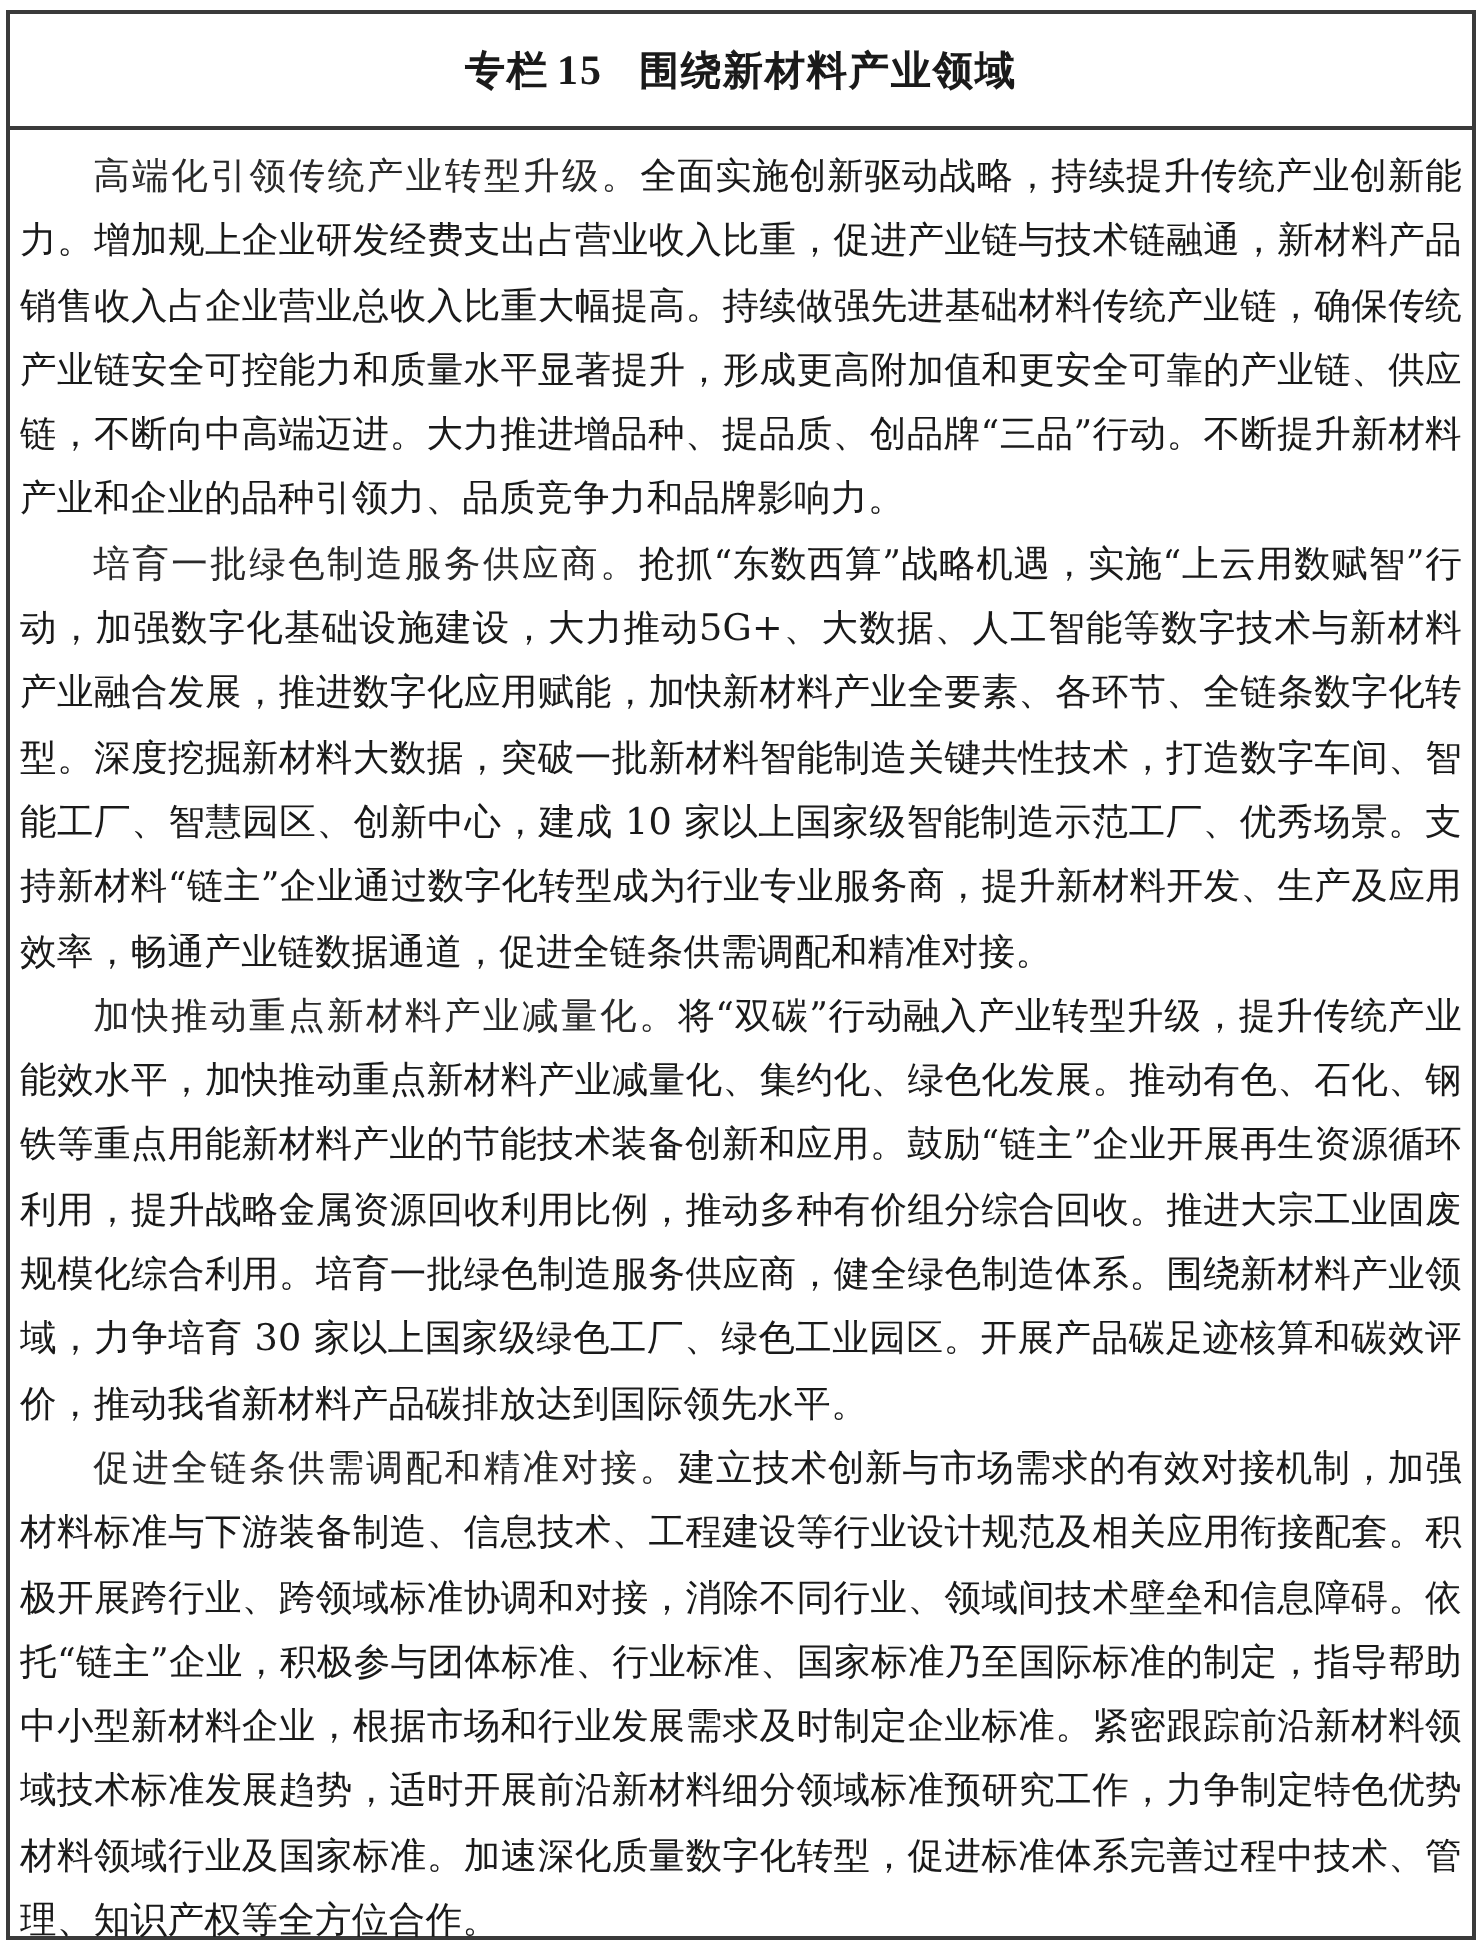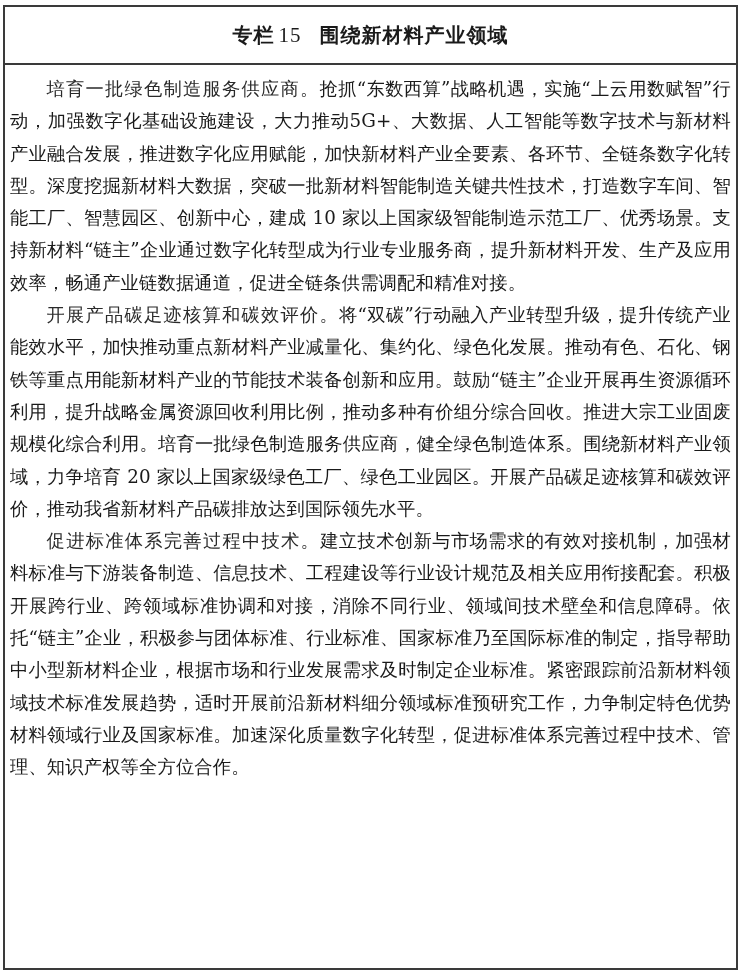--- a/index.html
+++ b/index.html
@@ -33,21 +33,21 @@
     }
     .title {
       font-family: "DejaVu Sans", "Liberation Sans", sans-serif;
       font-weight: bold;
       font-size: 20px;
       letter-spacing: 1px;
       color: #1a1a1a;
     }
     .title .num {
       font-family: "Liberation Serif", serif;
-      font-weight: normal;
+      font-weight: bold;
       font-size: 21px;
       margin: 0 18px 0 4px;
     }
     .content {
       padding: 8px 5px 0 5px;
     }
     .para {
       font-size: 18.3px;
       line-height: 32.3px;
       text-align: justify;
@@ -64,17 +64,18 @@
 </head>
 <body>
 
 <div class="box">
   <div class="title-row">
     <div class="title">
       <span>专栏</span><span class="num">15</span><span>围绕新材料产业领域</span>
     </div>
   </div>
   <div class="content">
+    <p class="para"><span class="lead">高端化引领传统产业转型升级。</span><span>全面实施创新驱动战略，持续提升传统产业创新能力。增加规上企业研发经费支出占营业收入比重，促进产业链与技术链融通，新材料产品销售收入占企业营业总收入比重大幅提高。持续做强先进基础材料传统产业链，确保传统产业链安全可控能力和质量水平显著提升，形成更高附加值和更安全可靠的产业链、供应链，不断向中高端迈进。大力推进增品种、提品质、创品牌“三品”行动。不断提升新材料产业和企业的品种引领力、品质竞争力和品牌影响力。</span></p>
     <p class="para"><span class="lead">培育一批绿色制造服务供应商。</span><span>抢抓“东数西算”战略机遇，实施“上云用数赋智”行动，加强数字化基础设施建设，大力推动5G+、大数据、人工智能等数字技术与新材料产业融合发展，推进数字化应用赋能，加快新材料产业全要素、各环节、全链条数字化转型。深度挖掘新材料大数据，突破一批新材料智能制造关键共性技术，打造数字车间、智能工厂、智慧园区、创新中心，建成 10 家以上国家级智能制造示范工厂、优秀场景。支持新材料“链主”企业通过数字化转型成为行业专业服务商，提升新材料开发、生产及应用效率，畅通产业链数据通道，促进全链条供需调配和精准对接。</span></p>
-    <p class="para"><span class="lead">开展产品碳足迹核算和碳效评价。</span><span>将“双碳”行动融入产业转型升级，提升传统产业能效水平，加快推动重点新材料产业减量化、集约化、绿色化发展。推动有色、石化、钢铁等重点用能新材料产业的节能技术装备创新和应用。鼓励“链主”企业开展再生资源循环利用，提升战略金属资源回收利用比例，推动多种有价组分综合回收。推进大宗工业固废规模化综合利用。培育一批绿色制造服务供应商，健全绿色制造体系。围绕新材料产业领域，力争培育 20 家以上国家级绿色工厂、绿色工业园区。开展产品碳足迹核算和碳效评价，推动我省新材料产品碳排放达到国际领先水平。</span></p>
-    <p class="para"><span class="lead">促进标准体系完善过程中技术。</span><span>建立技术创新与市场需求的有效对接机制，加强材料标准与下游装备制造、信息技术、工程建设等行业设计规范及相关应用衔接配套。积极开展跨行业、跨领域标准协调和对接，消除不同行业、领域间技术壁垒和信息障碍。依托“链主”企业，积极参与团体标准、行业标准、国家标准乃至国际标准的制定，指导帮助中小型新材料企业，根据市场和行业发展需求及时制定企业标准。紧密跟踪前沿新材料领域技术标准发展趋势，适时开展前沿新材料细分领域标准预研究工作，力争制定特色优势材料领域行业及国家标准。加速深化质量数字化转型，促进标准体系完善过程中技术、管理、知识产权等全方位合作。</span></p>
+    <p class="para"><span class="lead">加快推动重点新材料产业减量化。</span><span>将“双碳”行动融入产业转型升级，提升传统产业能效水平，加快推动重点新材料产业减量化、集约化、绿色化发展。推动有色、石化、钢铁等重点用能新材料产业的节能技术装备创新和应用。鼓励“链主”企业开展再生资源循环利用，提升战略金属资源回收利用比例，推动多种有价组分综合回收。推进大宗工业固废规模化综合利用。培育一批绿色制造服务供应商，健全绿色制造体系。围绕新材料产业领域，力争培育 30 家以上国家级绿色工厂、绿色工业园区。开展产品碳足迹核算和碳效评价，推动我省新材料产品碳排放达到国际领先水平。</span></p>
+    <p class="para"><span class="lead">促进全链条供需调配和精准对接。</span><span>建立技术创新与市场需求的有效对接机制，加强材料标准与下游装备制造、信息技术、工程建设等行业设计规范及相关应用衔接配套。积极开展跨行业、跨领域标准协调和对接，消除不同行业、领域间技术壁垒和信息障碍。依托“链主”企业，积极参与团体标准、行业标准、国家标准乃至国际标准的制定，指导帮助中小型新材料企业，根据市场和行业发展需求及时制定企业标准。紧密跟踪前沿新材料领域技术标准发展趋势，适时开展前沿新材料细分领域标准预研究工作，力争制定特色优势材料领域行业及国家标准。加速深化质量数字化转型，促进标准体系完善过程中技术、管理、知识产权等全方位合作。</span></p>
   </div>
 </div>
 
 </body></html>

